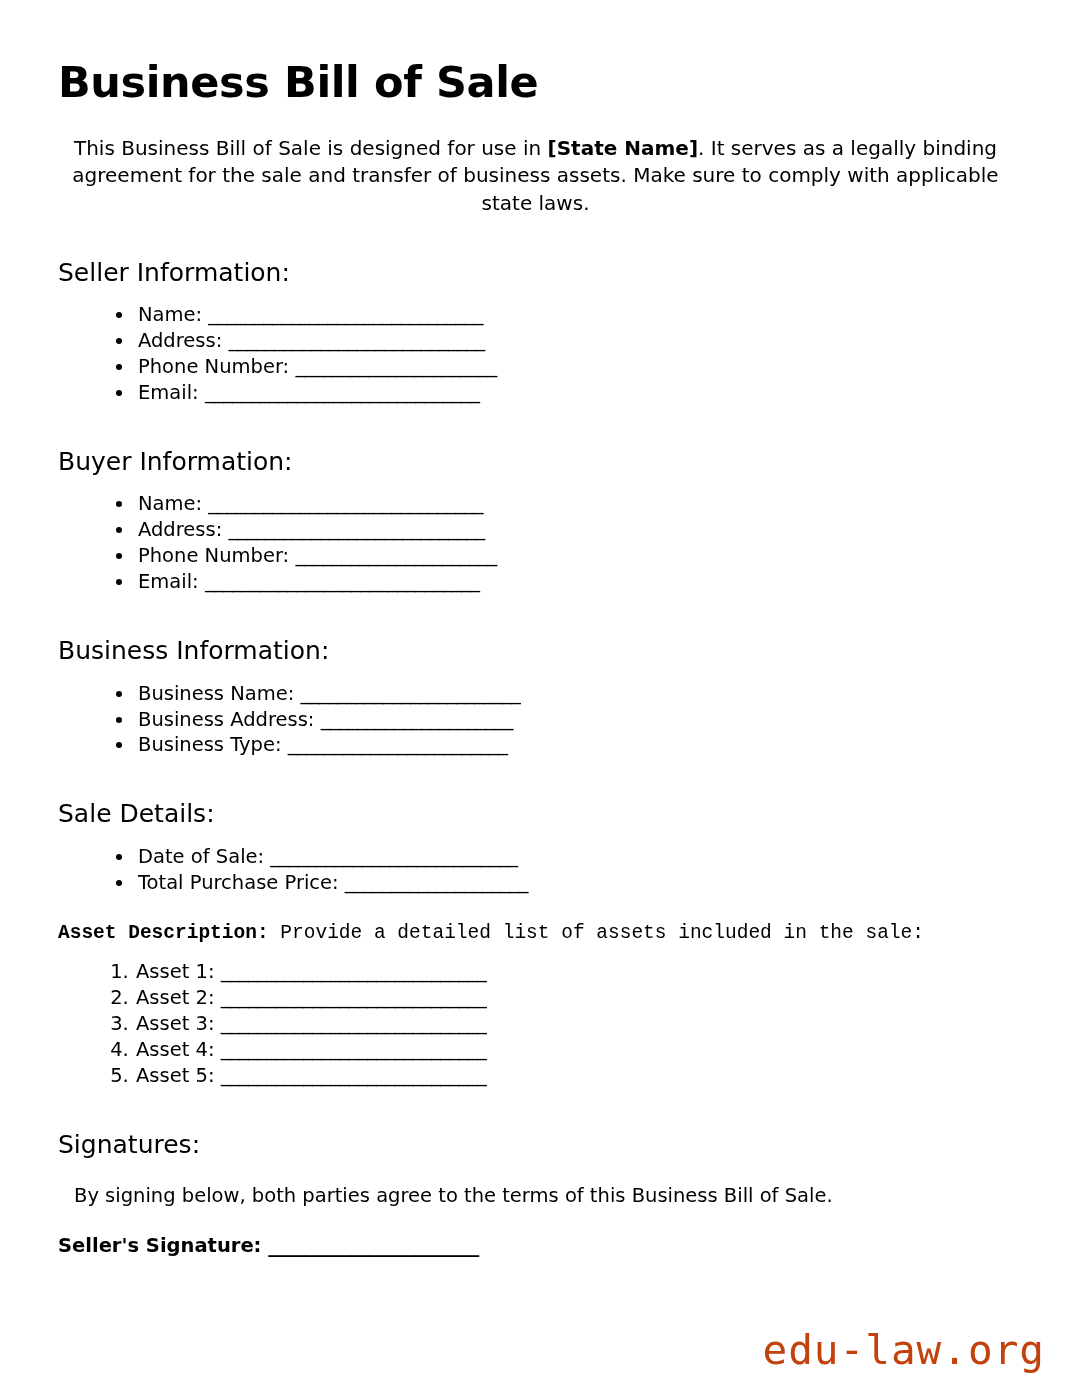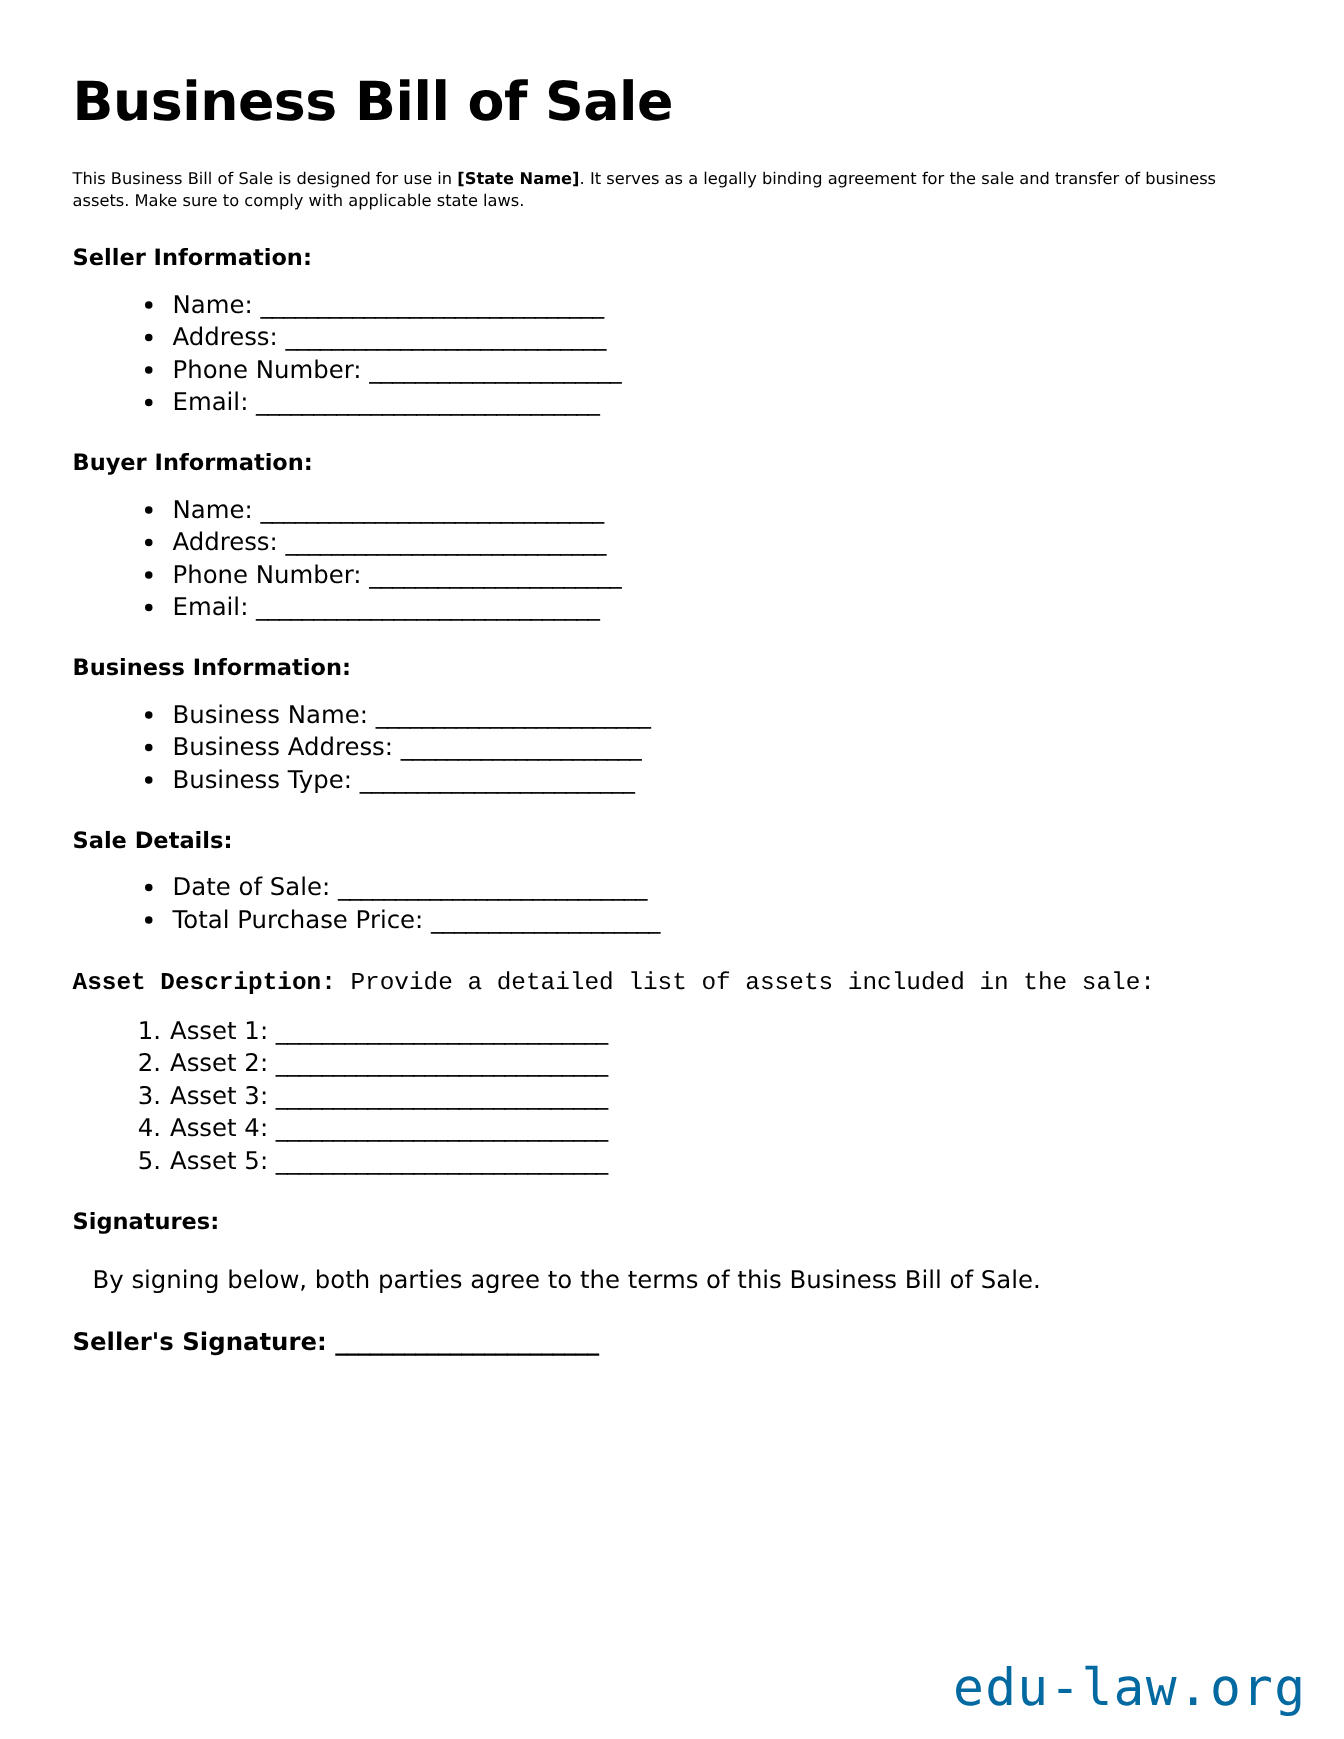--- a/index.html
+++ b/index.html
@@ -24,31 +24,32 @@
 
   .doc-title {
     font-size: 43px;
     font-weight: bold;
     letter-spacing: -0.4px;
     margin: 16px 0 0 0;
     line-height: 1.12;
   }
 
   .intro {
-    font-size: 13px;
+    font-size: 20px;
     line-height: 1.36;
     margin: 29px 0 0 0;
     max-width: 955px;
+    text-align: center;
   }
   .intro b { font-weight: bold; }
 
   .section-heading {
-    font-size: 18px;
-    font-weight: bold;
-    margin: 24px 0 0 0;
+    font-size: 25px;
+    font-weight: normal;
+    margin: 40px 0 0 0;
     line-height: 1.3;
   }
 
   ul.field-list,
   ol.field-list {
     margin: 13px 0 0 0;
     padding-left: 77px;
     list-style-position: outside;
   }
   ul.field-list { list-style-type: disc; }
@@ -91,21 +92,21 @@
     white-space: nowrap;
   }
   .sig-line .blank { font-weight: bold; }
 
   .watermark {
     position: absolute;
     right: 30px;
     bottom: 17px;
     font-family: "DejaVu Sans Mono", monospace;
     font-size: 41px;
-    color: #0369a1;
+    color: #c2410c;
     letter-spacing: 1px;
     white-space: nowrap;
   }
 </style>
 </head>
 <body>
 
 <div class="page">
 
   <h1 class="doc-title">Business Bill of Sale</h1>

